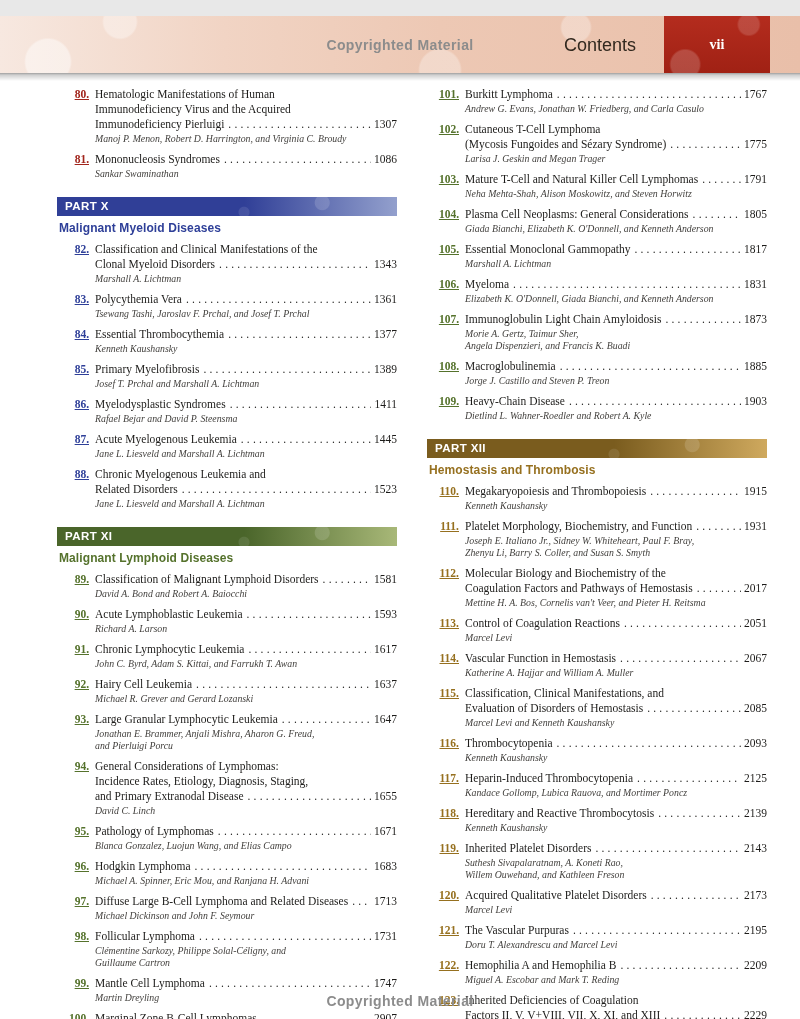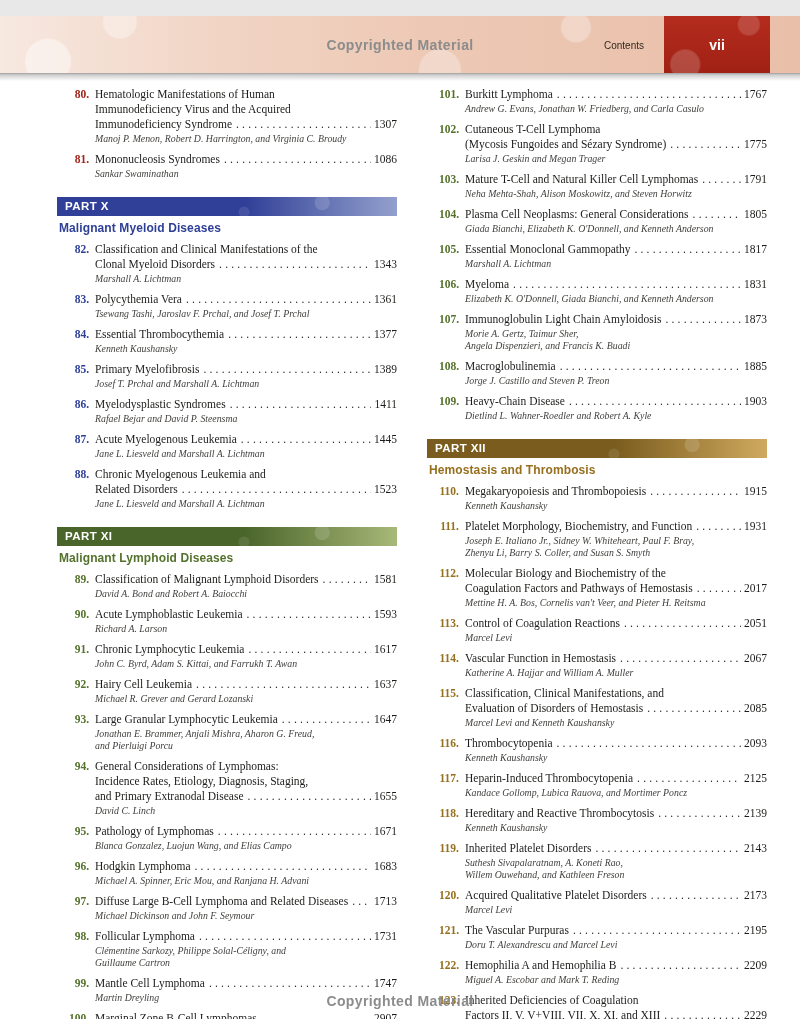--- a/index.html
+++ b/index.html
@@ -9,46 +9,46 @@
   
   .top-banner{position:absolute;top:0;left:0;width:800px;height:57px;
     background:
       radial-gradient(circle at 6% 80%, rgba(255,255,255,.45) 0 22px, transparent 24px),
       radial-gradient(circle at 15% 10%, rgba(255,255,255,.35) 0 16px, transparent 18px),
       radial-gradient(circle at 55% 95%, rgba(255,255,255,.30) 0 20px, transparent 22px),
       radial-gradient(circle at 72% 20%, rgba(255,255,255,.30) 0 14px, transparent 16px),
       linear-gradient(90deg,#f7e8e0 0%,#f1d4c4 28%,#edc8b4 55%,#e9bfa9 100%);}
   .banner-copyright{position:absolute;left:50%;top:50%;transform:translate(-50%,-50%);
     font-family:"Liberation Sans",sans-serif;font-weight:bold;font-size:14px;color:#8c8c8c;letter-spacing:.4px;}
-  .banner-contents{position:absolute;right:156px;top:50%;transform:translateY(-50%);
-    font-family:"Liberation Sans",sans-serif;font-size:10px;color:#32291f;}
+  .banner-contents{position:absolute;right:164px;top:50%;transform:translateY(-50%);
+    font-family:"Liberation Sans",sans-serif;font-size:18px;color:#32291f;}
   .folio-box{position:absolute;right:30px;top:0;width:106px;height:57px;
     background:
       radial-gradient(circle at 20% 85%, rgba(255,255,255,.18) 0 14px, transparent 16px),
       radial-gradient(circle at 80% 15%, rgba(255,255,255,.15) 0 10px, transparent 12px),
       linear-gradient(180deg,#b42c1e 0%,#a02114 100%);
     display:flex;align-items:center;justify-content:center;}
-  .folio-box span{font-family:Liberation Sans, sans-serif;font-weight:bold;font-size:14px;color:#ffffff;}
+  .folio-box span{font-family:Liberation Serif, serif;font-weight:bold;font-size:14px;color:#ffffff;}
   .banner-rule{position:absolute;top:57px;left:0;width:800px;height:8px;
     background:linear-gradient(180deg,#9f9f9f 0,#cfcfcf 2px,rgba(220,220,220,0) 8px);}
 
   
   .cols{position:absolute;top:71px;left:57px;display:flex;gap:30px;}
   .col{width:340px;}
 
   
   .part{margin:11px 0 6px 0;}
   .part-banner{height:19px;line-height:19px;padding-left:8px;color:#fff;
     font-family:"Liberation Sans",sans-serif;font-weight:bold;font-size:11.5px;letter-spacing:.4px;}
   .part-title{font-family:"Liberation Sans",sans-serif;font-weight:bold;font-size:12px;
     margin:5px 0 7px 2px;letter-spacing:.1px;}
 
   
   .entry{display:flex;margin-bottom:1px;}
-  .num{flex:0 0 32px;text-align:right;font-weight:bold;font-size:11.5px;line-height:15px;padding-right:6px;}
+  .num{flex:0 0 32px;text-align:right;font-weight:bold;font-size:11.5px;line-height:15px;padding-right:6px;text-decoration:underline;}
   .ebody{flex:1;min-width:0;}
   .tline{font-size:11.5px;line-height:15px;color:#1d1c1a;}
   .tline.last{display:flex;align-items:baseline;}
   .tline .t{white-space:nowrap;}
   .dots{flex:1;overflow:hidden;white-space:nowrap;letter-spacing:3.2px;margin:0 3px 0 4px;color:#2a2a28;}
   .pg{white-space:nowrap;}
   .authors{font-style:italic;font-size:9.8px;line-height:12px;color:#413f3c;
     white-space:pre-line;margin:1px 0 6px 0;}
 
   
@@ -70,21 +70,21 @@
   <div class="banner-rule"></div>
 
   <div class="cols">
     <div class="col">
         <div class="entry">
           <span class="num" style="color: rgb(161, 36, 27);">80.</span>
           <div class="ebody">
             <div class="tline">Hematologic Manifestations of Human</div>
             <div class="tline">Immunodeficiency Virus and the Acquired</div>
             <div class="tline last">
-              <span class="t">Immunodeficiency Syndrome</span>
+              <span class="t">Immunodeficiency Pierluigi</span>
               <span class="dots">............................................................................................................................................</span>
               <span class="pg">1307</span>
             </div>
             <div class="authors">Manoj P. Menon, Robert D. Harrington, and Virginia C. Broudy</div>
           </div>
         </div>
         <div class="entry">
           <span class="num" style="color: rgb(161, 36, 27);">81.</span>
           <div class="ebody">
             <div class="tline last">

